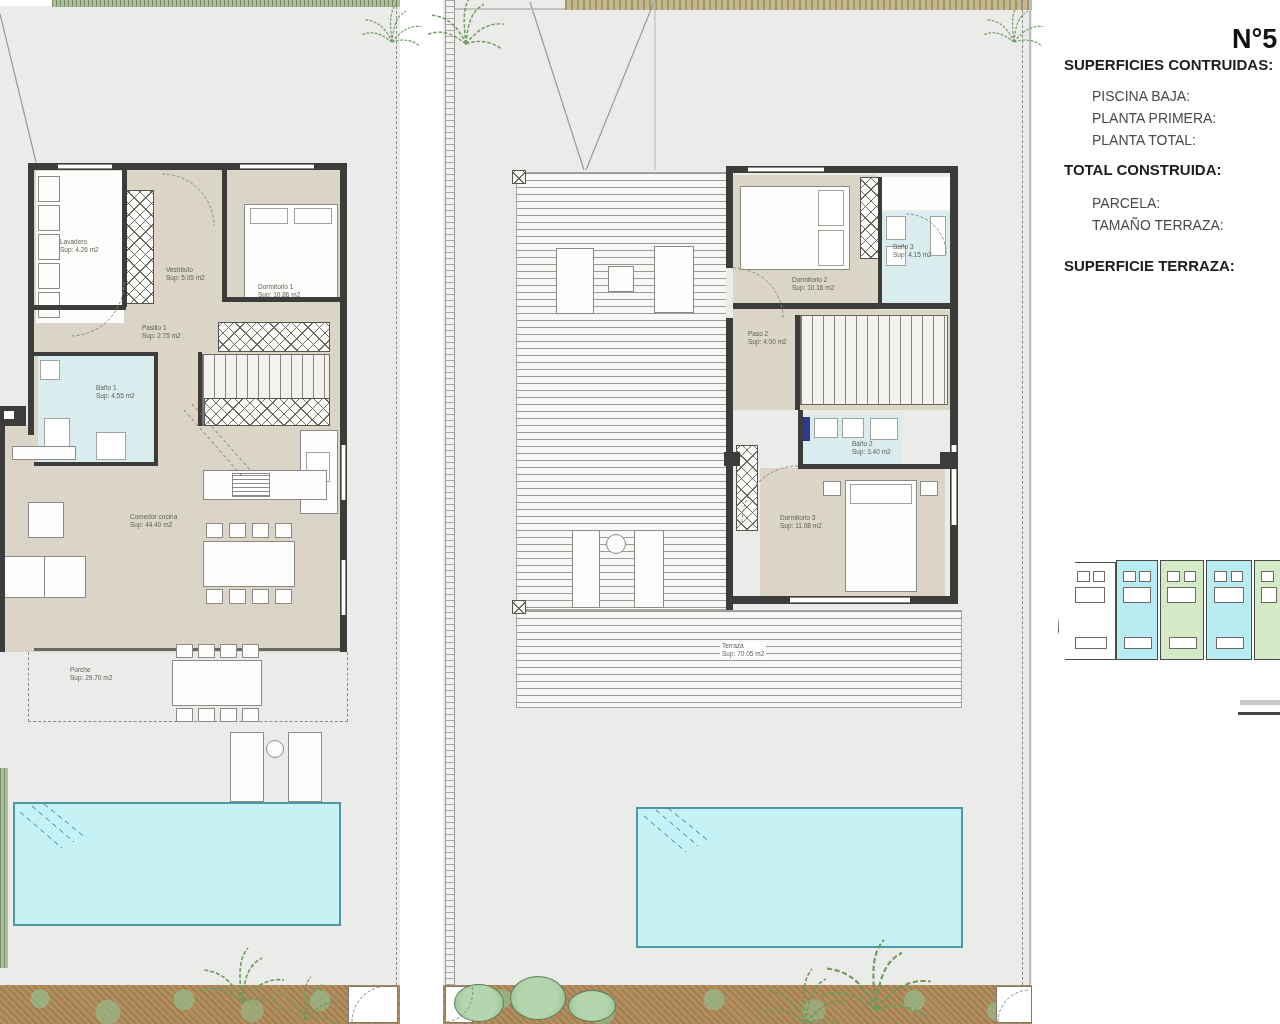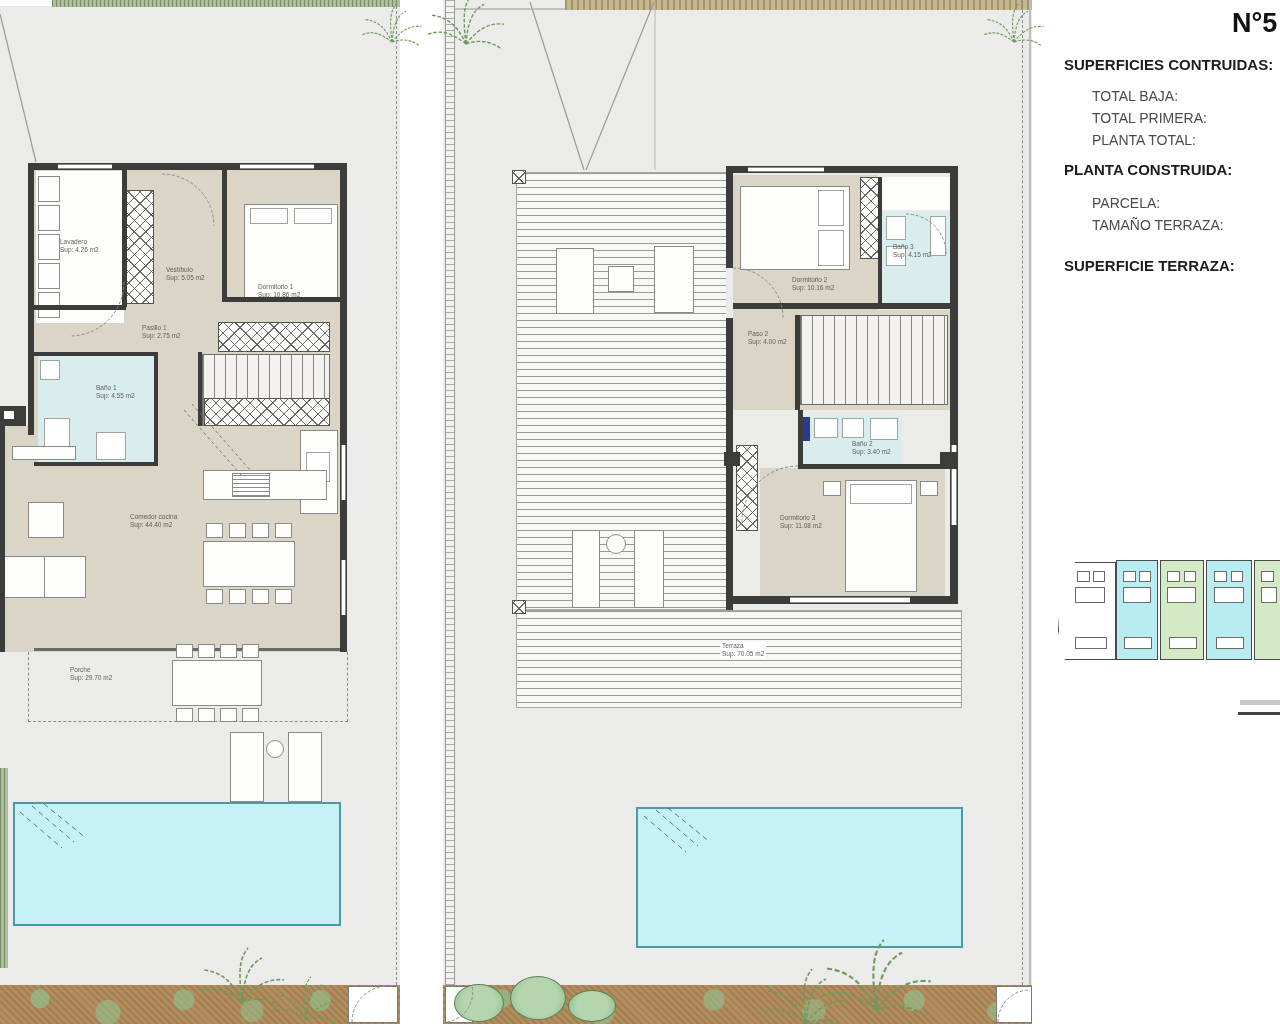--- a/index.html
+++ b/index.html
@@ -302,26 +302,26 @@
 
     <use href="#fern" transform="translate(242,1002)"></use>
     <use href="#fern" transform="translate(306,1020) scale(0.8)"></use>
     <use href="#fern" transform="translate(392,42) scale(0.7)"></use>
     <use href="#fern" transform="translate(466,44) scale(0.9)"></use>
     <use href="#fern" transform="translate(876,1010) scale(1.3)"></use>
     <use href="#fern" transform="translate(806,1023)"></use>
     <use href="#fern" transform="translate(1014,42) scale(0.7)"></use>
   </svg>
 
-  <div class="abs num" style="left:1232px;top:8px;">N°5</div>
+  <div class="abs num" style="left:1232px;top:24px;">N°5</div>
   <div class="abs panel-b" style="left:1064px;top:56px;">SUPERFICIES CONTRUIDAS:</div>
-  <div class="abs panel-i" style="left:1092px;top:88px;">TOTAL BAJA:</div>
-  <div class="abs panel-i" style="left:1092px;top:110px;">TOTAL PRIMERA:</div>
+  <div class="abs panel-i" style="left:1092px;top:88px;">PISCINA BAJA:</div>
+  <div class="abs panel-i" style="left:1092px;top:110px;">PLANTA PRIMERA:</div>
   <div class="abs panel-i" style="left:1092px;top:132px;">PLANTA TOTAL:</div>
-  <div class="abs panel-b" style="left:1064px;top:161px;">PLANTA CONSTRUIDA:</div>
+  <div class="abs panel-b" style="left:1064px;top:161px;">TOTAL CONSTRUIDA:</div>
   <div class="abs panel-i" style="left:1092px;top:195px;">PARCELA:</div>
   <div class="abs panel-i" style="left:1092px;top:217px;">TAMAÑO TERRAZA:</div>
   <div class="abs panel-b" style="left:1064px;top:257px;">SUPERFICIE TERRAZA:</div>
 
   <div class="abs" style="left:1056px;top:552px;width:224px;height:112px;">
     <div class="unit abs" style="left:2px;top:10px;width:58px;height:98px;background:#ffffff;clip-path:polygon(30% 0,100% 0,100% 100%,12% 100%,0 70%,6% 18%);">
       <div class="su" style="left:18px;top:8px;width:13px;height:11px;"></div>
       <div class="su" style="left:34px;top:8px;width:12px;height:11px;"></div>
       <div class="su" style="left:16px;top:24px;width:30px;height:16px;"></div>
       <div class="su" style="left:16px;top:74px;width:32px;height:12px;"></div>

